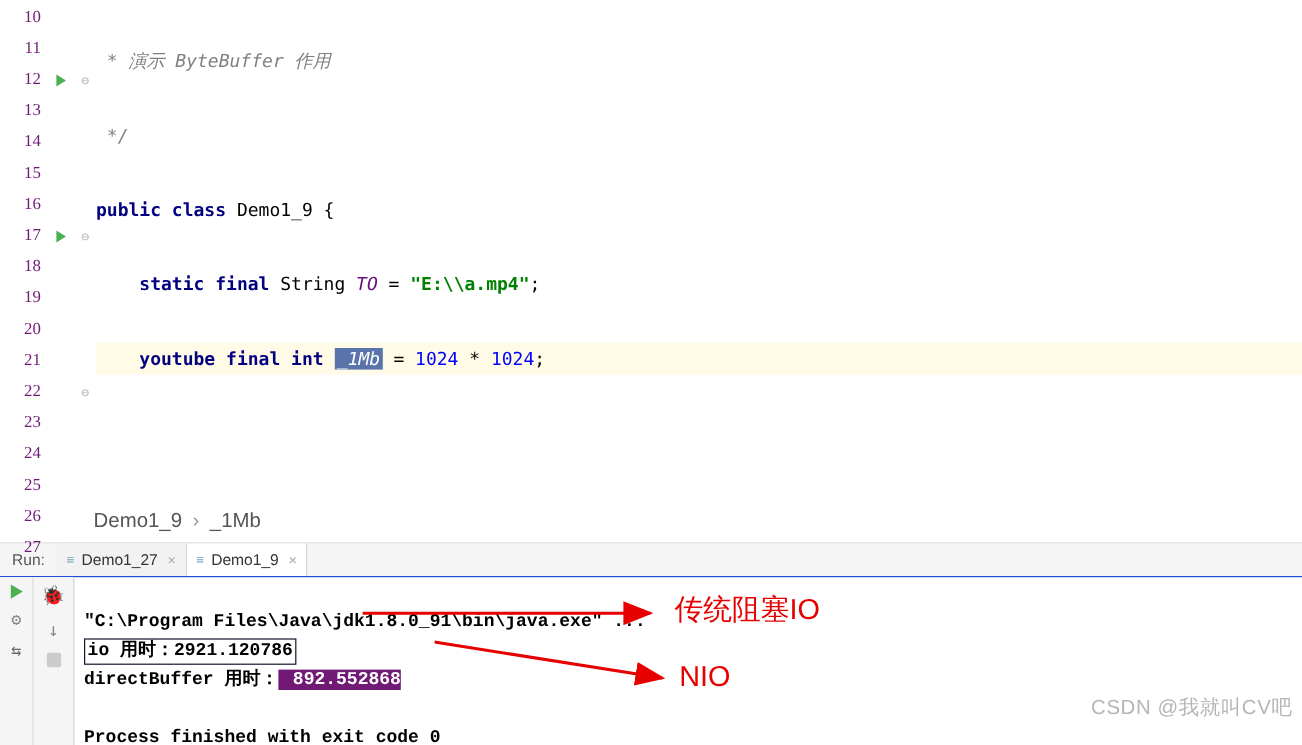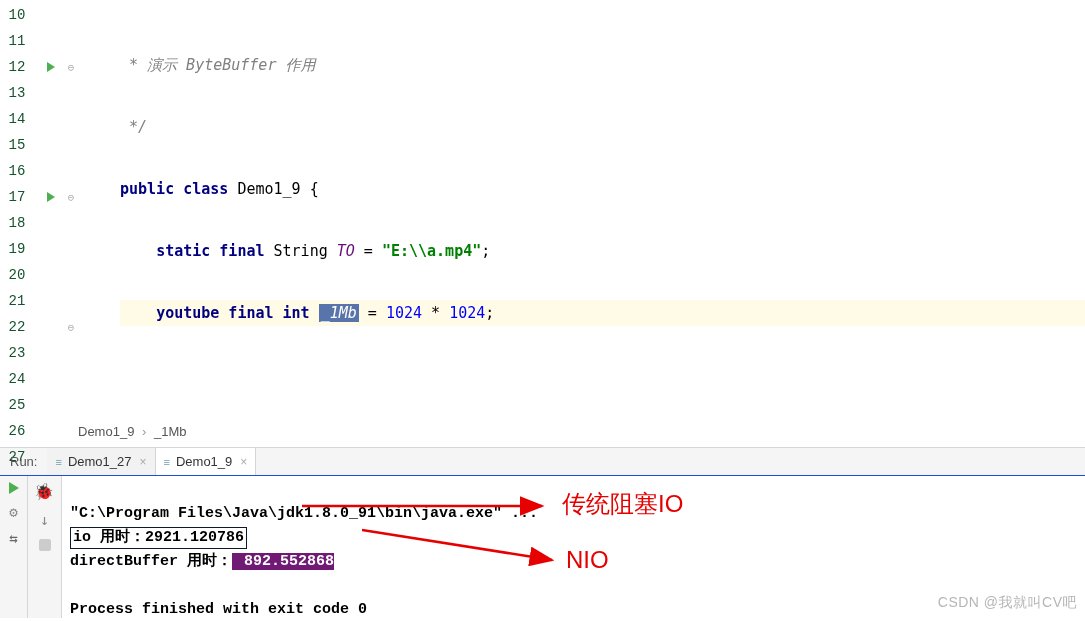--- a/index.html
+++ b/index.html
@@ -12,61 +12,60 @@
   overflow: hidden;
   position: relative;
 }
 .editor-area {
   display: flex;
   height: 420px;
   background: #fff;
 }
 .gutter {
   width: 40px;
-  text-align: center;
-  color: #14532d;
+  text-align: right;
+  color: #701a75;
   font-size: 14px;
   padding-top: 2px;
   user-select: none;
-  font-family: Liberation Mono, monospace;
+  font-family: Liberation Serif, serif;
 }
 .gutter div { height: 26px; line-height: 26px; padding-right: 6px; }
 .run-gutter {
   width: 22px;
   padding-top: 2px;
 }
 .run-gutter div { height: 26px; display:flex; align-items:center; justify-content:center; }
 .run-tri {
   width: 0; height: 0;
   border-top: 5px solid transparent;
   border-bottom: 5px solid transparent;
   border-left: 8px solid #4caf50;
 }
 .fold-gutter { width: 18px; padding-top: 2px; }
 .fold-gutter div { height: 26px; display:flex; align-items:center; justify-content:center; color:#b0b0b0; font-size:11px; }
 .code {
   flex: 1;
-  padding-top: 16px;
+  padding-top: 2px;
   white-space: pre;
   overflow: hidden;
-  margin-left: 40px;
 }
 .code .line { height: 26px; line-height: 26px; }
 .line.hl { background: #fffbe6; }
 
 .kw { color: #000080; font-weight: bold; }
 .str { color: #008000; font-weight: bold; }
 .num { color: #0000ff; }
 .cmt { color: #808080; font-style: italic; }
 .field { background:#5974ab; color:#fff; font-style:italic; padding:0 2px; }
 .pitalic { font-style: italic; color:#660e7a; }
 
 .breadcrumb {
   font-family: -apple-system, "Segoe UI", sans-serif;
-  font-size: 13px;
+  font-size: 17px;
   color: #555;
   padding: 4px 0 8px 78px;
   border-bottom: 1px solid #d6d6d6;
 }
 .breadcrumb span.sep { color:#999; margin:0 4px; }
 
 .run-label {
   font-family: -apple-system, "Segoe UI", sans-serif;
   font-size: 13px;
   display: flex;
@@ -123,23 +122,23 @@
   font-weight: bold;
 }
 .box-red { border: 1px solid #0f172a; padding: 0 2px; display:inline-block; line-height:20px; }
 .sel { background:#701a75; color:#fff;padding-left:12px; }
 
 .annotation { position:absolute; color:#e60000; font-family: "Microsoft YaHei", sans-serif; font-size:24px; font-weight:normal; }
 .arrow { position:absolute; pointer-events:none; }
 
 .watermark {
   position:absolute;
-  right:8px; bottom:9px;
+  right:8px; bottom:20px;
   font-family: -apple-system, sans-serif;
-  font-size:14px;
+  font-size:17px;
   color: rgba(120,120,120,0.55);
   letter-spacing: 0.5px;
 }
 </style>
 </head>
 <body>
 
 <div class="editor-area">
   <div class="gutter">
     <div>10</div>

